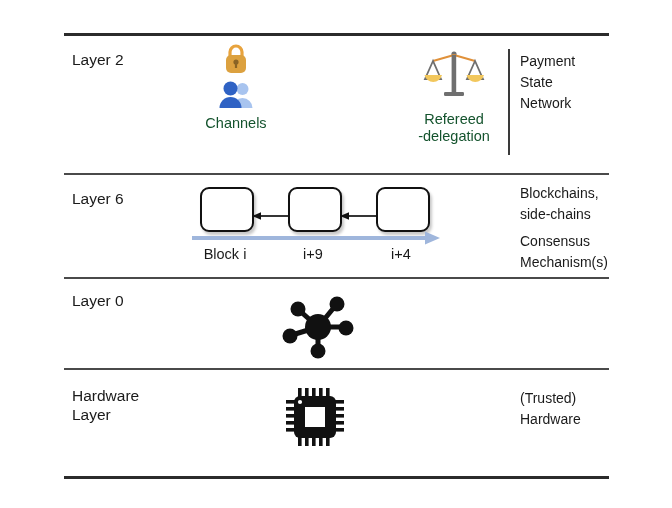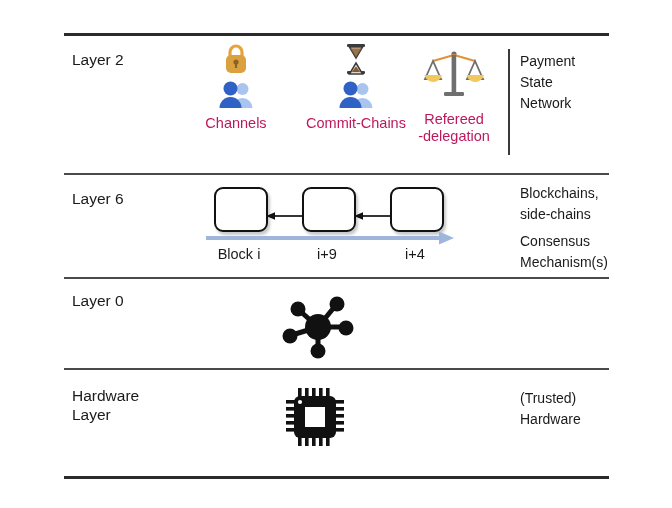--- a/index.html
+++ b/index.html
@@ -66,21 +66,21 @@
 
   
   .icon-group {
     position: absolute;
     text-align: center;
     width: 120px;
   }
   .icon-caption {
     font-size: 14.5px;
     line-height: 17px;
-    color: #be185d;
+    color: #14532d;
     white-space: pre-line;
     margin-top: 2px;
   }
   .glyph-stack {
     height: 72px;
     position: relative;
   }
   .glyph-top {
     position: absolute;
     left: 50%;
@@ -90,21 +90,21 @@
   .glyph-people {
     position: absolute;
     left: 50%;
     top: 40px;
     transform: translateX(-50%);
   }
 
   
   .chain-area {
     position: absolute;
-    left: 150px;
+    left: 136px;
     top: 14px;
     width: 290px;
     height: 86px;
   }
   .block {
     position: absolute;
     width: 50px;
     height: 41px;
     border: 2.2px solid #111;
     border-radius: 9px;
@@ -180,43 +180,20 @@
             <circle cx="24.5" cy="8" r="6" fill="#a8c4ef"></circle>
             <path d="M14.5 27 a10 10 0 0 1 20 0 z" fill="#a8c4ef"></path>
             <circle cx="12.5" cy="7.5" r="7" fill="#2f62c4"></circle>
             <path d="M1.5 27 a11 11 0 0 1 22 0 z" fill="#2f62c4"></path>
           </svg>
         </div>
       </div>
       <div class="icon-caption">Channels</div>
     </div>
 
-    <div class="icon-group" style="left:232px; top:8px;">
-      <div class="glyph-stack">
-        <div class="glyph-top">
-          <svg width="26" height="36" viewBox="0 0 26 36">
-            <rect x="4" y="3" width="18" height="3" rx="1.2" fill="#3b3b3b"></rect>
-            <rect x="4" y="30" width="18" height="3" rx="1.2" fill="#3b3b3b"></rect>
-            <path d="M6.5 6 h13 l-6.5 11 z" fill="#ffffff" stroke="#3b3b3b" stroke-width="1.6"></path>
-            <path d="M6.5 33 h13 l-6.5 -11 z" fill="#ffffff" stroke="#3b3b3b" stroke-width="1.6"></path>
-            <path d="M8.6 31.2 h8.8 l-4.4 -6 z" fill="#8a5a2b"></path>
-            <path d="M7.2 7.2 h11.6 l-5.8 9.4 z" fill="#8a5a2b" opacity="0.85"></path>
-          </svg>
-        </div>
-        <div class="glyph-people">
-          <svg width="36" height="28" viewBox="0 0 36 28">
-            <circle cx="24.5" cy="8" r="6" fill="#a8c4ef"></circle>
-            <path d="M14.5 27 a10 10 0 0 1 20 0 z" fill="#a8c4ef"></path>
-            <circle cx="12.5" cy="7.5" r="7" fill="#2f62c4"></circle>
-            <path d="M1.5 27 a11 11 0 0 1 22 0 z" fill="#2f62c4"></path>
-          </svg>
-        </div>
-      </div>
-      <div class="icon-caption">Commit-Chains</div>
-    </div>
 
     <div class="icon-group" style="left:330px; top:8px;">
       <div class="glyph-stack" style="height:68px;">
         <div class="glyph-top" style="top:6px;">
           <svg width="62" height="56" viewBox="0 0 62 56">
             <circle cx="31" cy="7" r="2.6" fill="#6f6f6f"></circle>
             <path d="M31 8 L10 14 M31 8 L52 14" stroke="#e0913a" stroke-width="2"></path>
             <rect x="28.6" y="8" width="4.6" height="38" fill="#6f6f6f"></rect>
             <rect x="21" y="45" width="20" height="4" rx="1.3" fill="#6f6f6f"></rect>
             <path d="M10 14 L2 32 h16 z" fill="#ffffff" stroke="#6f6f6f" stroke-width="1.8"></path>

